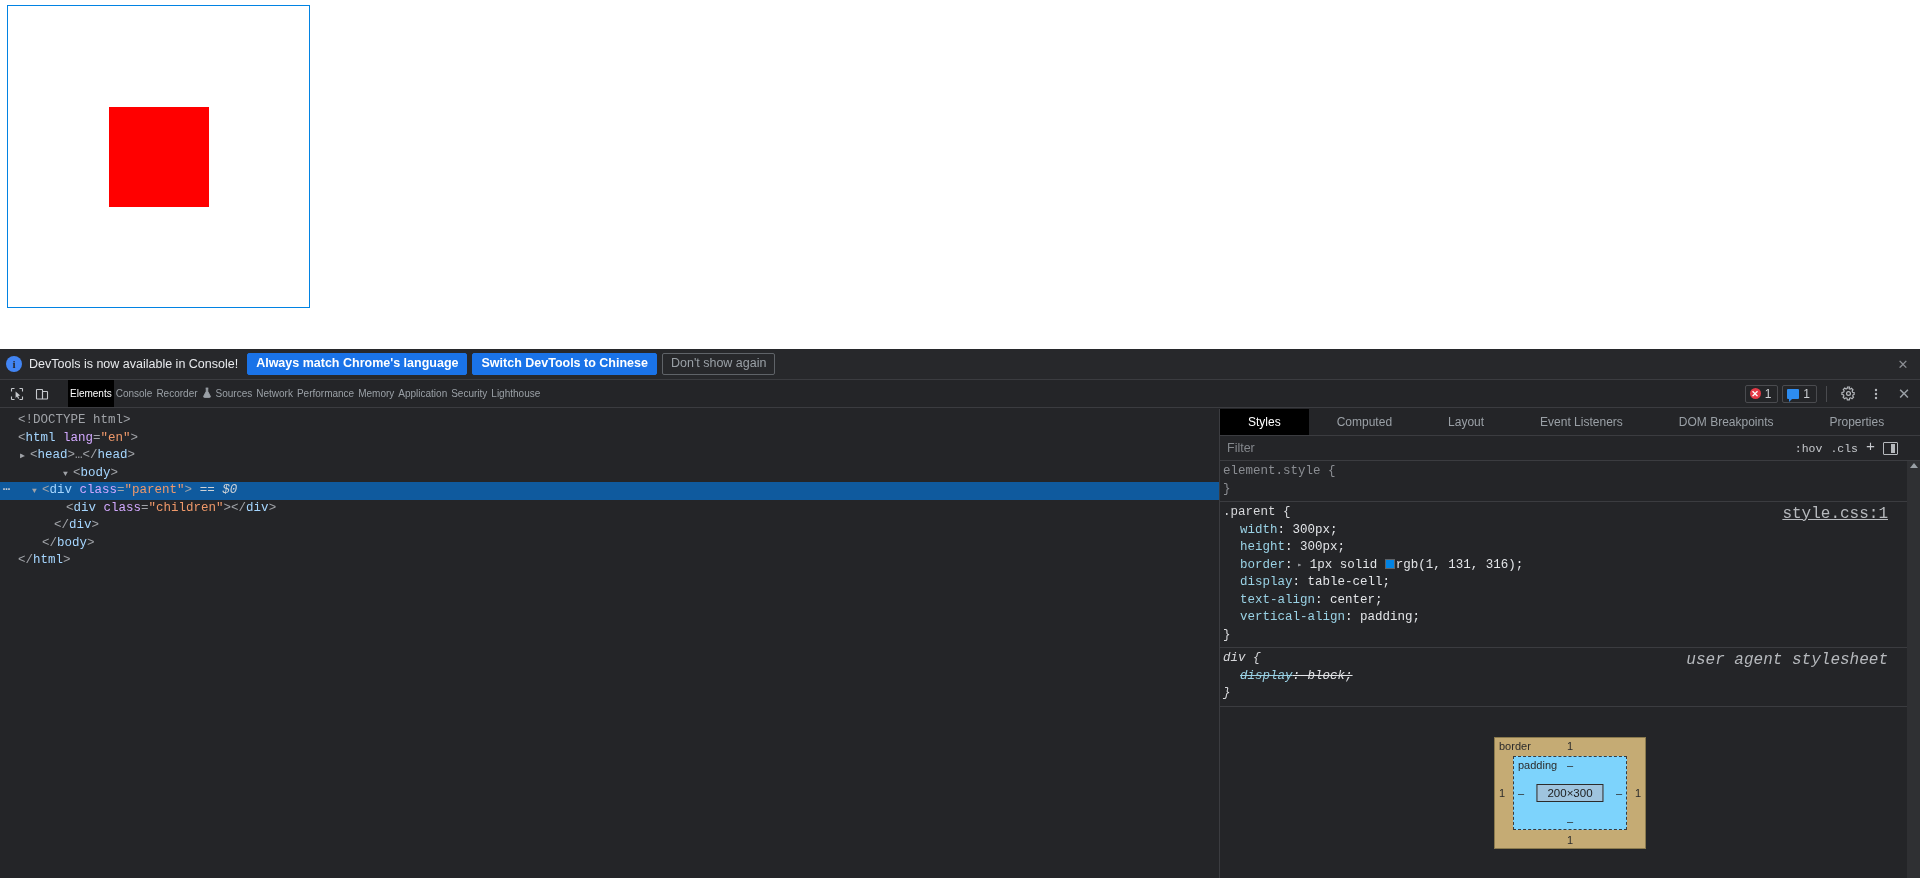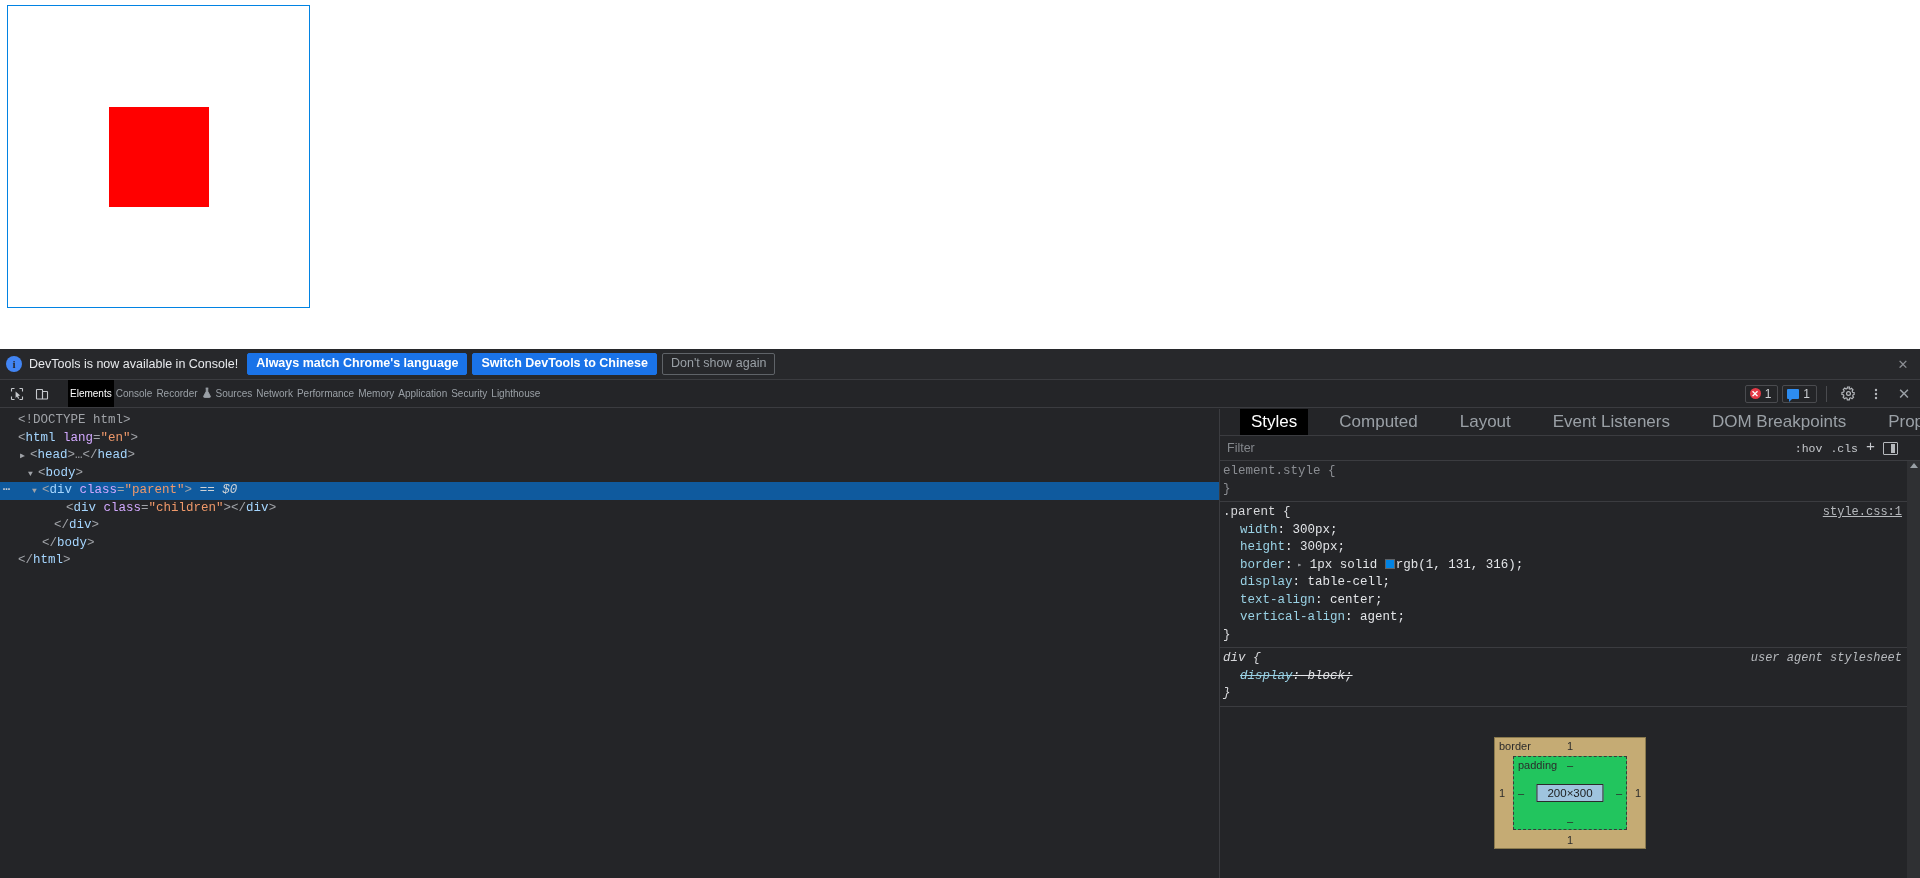--- a/index.html
+++ b/index.html
@@ -184,22 +184,22 @@
     display: flex; flex-direction: column;
     position: relative; overflow: hidden;
   }
   .sp-tabs {
     height: 27px; display: flex; align-items: stretch;
     border-bottom: 1px solid #3b3c40;
     background: #242528;
   }
   .sp-tab {
     display: flex; align-items: center;
-    padding: 0 11px; font-size: 17px; color: #9aa0a6;
-    white-space: nowrap; cursor: pointer; margin-left: 20px;
+    padding: 0 28px; font-size: 12px; color: #9aa0a6;
+    white-space: nowrap; cursor: pointer;
   }
   .sp-tab.active { background: #000000; color: #ffffff; }
 
   .filter-row {
     height: 25px; display: flex; align-items: center;
     border-bottom: 1px solid #3b3c40;
     background: #242528; padding-left: 7px;
   }
   .filter-input {
     flex: 1; background: transparent; border: none; outline: none;
@@ -234,22 +234,22 @@
     border-bottom: 1px solid #3b3c40;
     position: relative;
   }
   .rule-line { line-height: 17.5px; white-space: pre; padding-left: 3px; }
   .rule-line.indent { padding-left: 20px; }
   .sel { color: #d7d8db; }
   .sel-dim { color: #8a8d92; }
   .prop { color: #9ad2e5; }
   .val { color: #e3e5e8; }
   .origin {
-    position: absolute; right: 18px; top: 3px;
-    color: #b6b9bd; font-size: 12px;
+    position: absolute; right: 32px; top: 3px;
+    color: #b6b9bd; font-size: 16px;
     font-family: "Liberation Mono", monospace;
     text-align: right;
   }
   .origin-link { color: #b6b9bd; text-decoration: underline; cursor: pointer; }
   .origin-ua { color: #b6b9bd; font-style: italic; }
   .ua-rule .sel, .ua-rule .prop, .ua-rule .val { font-style: italic; }
   .struck { text-decoration: line-through; }
   .expand-tri {
     display: inline-block; color: #a0a3a8; font-size: 8px;
     transform: translateY(-1px);
@@ -273,21 +273,21 @@
     font-family: "Liberation Sans", sans-serif;
     font-size: 11px; color: #2b2b2b;
   }
   .bm-label { position: absolute; left: 4px; top: 2px; font-size: 11px; }
   .bm-top { position: absolute; top: 2px; left: 50%; transform: translateX(-50%); }
   .bm-bottom { position: absolute; bottom: 2px; left: 50%; transform: translateX(-50%); }
   .bm-left { position: absolute; left: 4px; top: 50%; transform: translateY(-50%); }
   .bm-right { position: absolute; right: 4px; top: 50%; transform: translateY(-50%); }
   .bm-padding {
     position: absolute; left: 18px; top: 18px; right: 18px; bottom: 18px;
-    background: #22c55e; border: 1px dashed #3a3a3a;
+    background: #7dd3fc; border: 1px dashed #3a3a3a;
   }
   .bm-content {
     position: absolute; left: 50%; top: 50%;
     transform: translate(-50%, -50%);
     background: #9fc4de; border: 1px solid #2b2b2b;
     padding: 2px 10px; font-size: 11.5px; color: #1c1c1c;
     white-space: nowrap;
   }
   .scroll-arrow-up {
     position: absolute; top: 2px; left: 50%; transform: translateX(-50%);
@@ -397,21 +397,21 @@
         <div class="icon-btn" style="font-size:15px;">✕</div>
       </div>
     </div>
 
     <div class="panels">
 
       <div class="dom-panel">
           <div class="dom-line" style="padding-left: 8px;"><span class="arrow"></span><span class="punct">&lt;!DOCTYPE html&gt;</span></div>
           <div class="dom-line" style="padding-left: 8px;"><span class="arrow"></span><span class="punct">&lt;</span><span class="tag">html</span><span> </span><span class="attr-name">lang</span><span class="punct">=</span><span class="attr-val">"en"</span><span class="punct">&gt;</span></div>
           <div class="dom-line" style="padding-left: 20px;"><span class="arrow">▶</span><span class="punct">&lt;</span><span class="tag">head</span><span class="punct">&gt;…&lt;/</span><span class="tag">head</span><span class="punct">&gt;</span></div>
-          <div class="dom-line" style="padding-left: 28px;"><span class="arrow">▼</span><span class="punct">&lt;</span><span class="tag">body</span><span class="punct">&gt;</span></div>
+          <div class="dom-line" style="padding-left: 35px; margin-left: 28px;"><span class="arrow">▼</span><span class="punct">&lt;</span><span class="tag">body</span><span class="punct">&gt;</span></div>
           <div class="dom-line selected" style="padding-left: 32px;"><span class="dots3">⋯</span><span class="arrow">▼</span><span class="punct">&lt;</span><span class="tag">div</span><span> </span><span class="attr-name">class</span><span class="punct">=</span><span class="attr-val">"parent"</span><span class="punct">&gt;</span><span> </span><span class="dollar">== $0</span></div>
           <div class="dom-line" style="padding-left: 56px;"><span class="arrow"></span><span class="punct">&lt;</span><span class="tag">div</span><span> </span><span class="attr-name">class</span><span class="punct">=</span><span class="attr-val">"children"</span><span class="punct">&gt;&lt;/</span><span class="tag">div</span><span class="punct">&gt;</span></div>
           <div class="dom-line" style="padding-left: 44px;"><span class="arrow"></span><span class="punct">&lt;/</span><span class="tag">div</span><span class="punct">&gt;</span></div>
           <div class="dom-line" style="padding-left: 32px;"><span class="arrow"></span><span class="punct">&lt;/</span><span class="tag">body</span><span class="punct">&gt;</span></div>
           <div class="dom-line" style=""><span class="arrow"></span><span class="punct">&lt;/</span><span class="tag">html</span><span class="punct">&gt;</span></div>
         </div>
 
       <div class="splitter"></div>
 
       <div class="styles-panel">
@@ -441,21 +441,21 @@
               <div class="rule-line"><span class="sel-dim">}</span></div>
             </div>
             <div class="rule">
               <div class="rule-line"><span class="sel">.parent {</span></div>
               <span class="origin"><span class="origin-link">style.css:1</span></span>
               <div class="rule-line indent"><span class="prop">width</span><span class="val">:</span><span class="val"> 300px;</span></div>
               <div class="rule-line indent"><span class="prop">height</span><span class="val">:</span><span class="val"> 300px;</span></div>
               <div class="rule-line indent"><span class="prop">border</span><span class="val">:</span><span class="expand-tri"> ▸</span><span class="val"> 1px solid </span><span class="swatch" style="background: rgb(1, 131, 227);"></span><span class="val">rgb(1, 131, 316);</span></div>
               <div class="rule-line indent"><span class="prop">display</span><span class="val">:</span><span class="val"> table-cell;</span></div>
               <div class="rule-line indent"><span class="prop">text-align</span><span class="val">:</span><span class="val"> center;</span></div>
-              <div class="rule-line indent"><span class="prop">vertical-align</span><span class="val">:</span><span class="val"> agent;</span></div>
+              <div class="rule-line indent"><span class="prop">vertical-align</span><span class="val">:</span><span class="val"> padding;</span></div>
               <div class="rule-line"><span class="sel">}</span></div>
             </div>
             <div class="rule ua-rule">
               <div class="rule-line"><span class="sel">div {</span></div>
               <span class="origin"><span class="origin-ua">user agent stylesheet</span></span>
               <div class="rule-line indent"><span class="prop struck">display</span><span class="val struck">:</span><span class="val struck"> block;</span></div>
               <div class="rule-line"><span class="sel">}</span></div>
             </div>
           </div>
 

